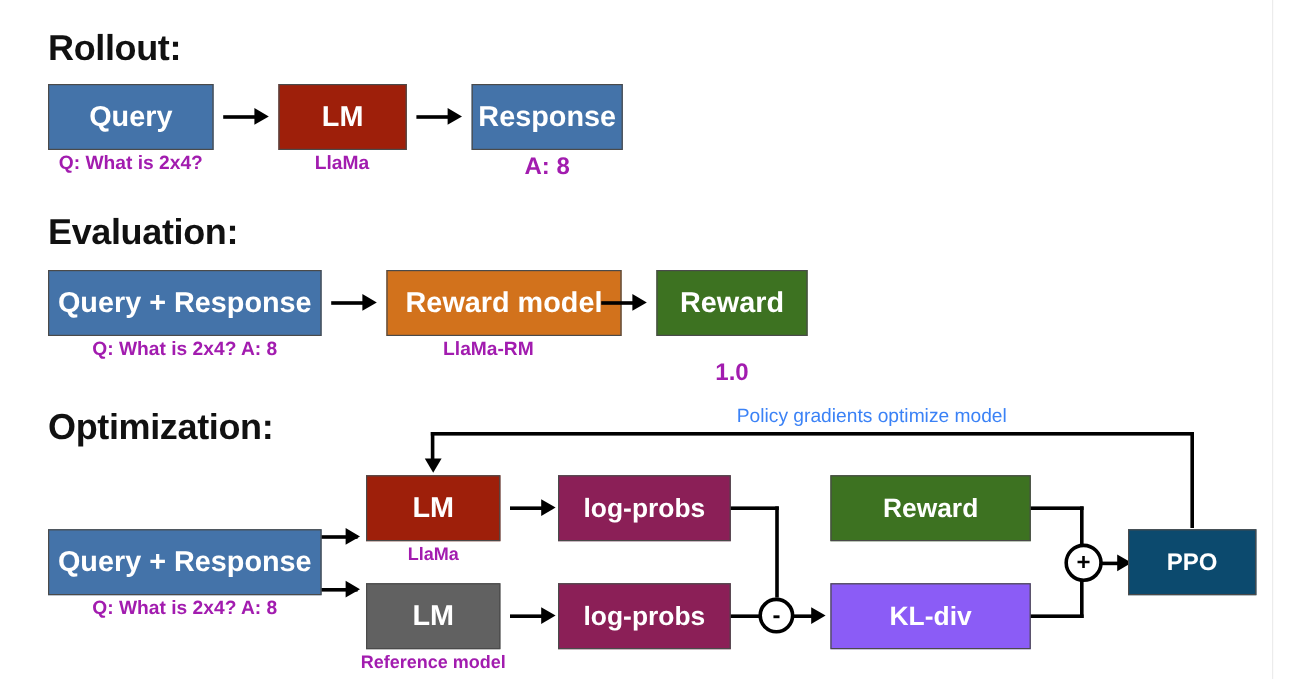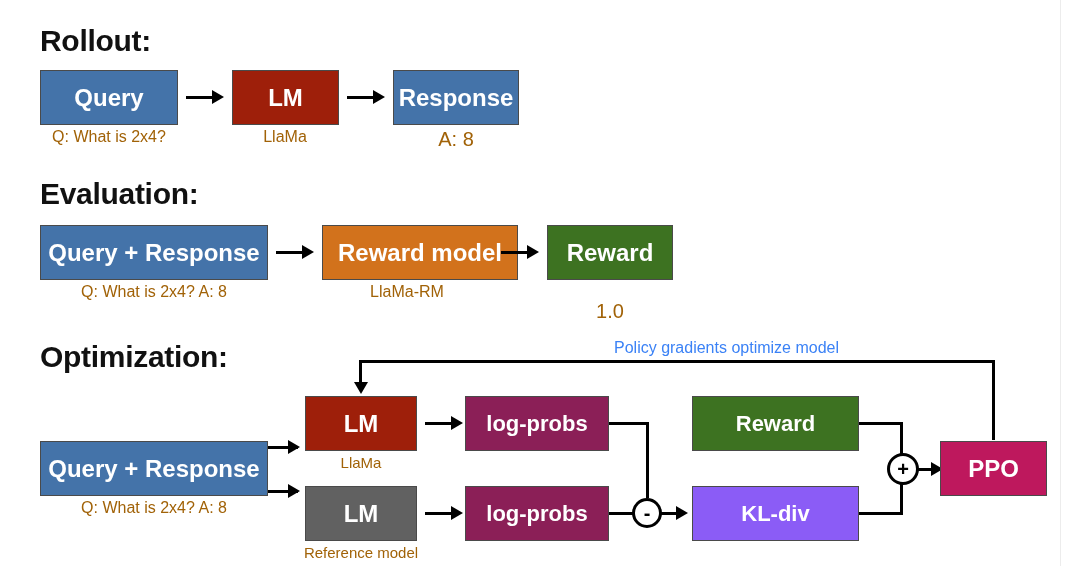--- a/index.html
+++ b/index.html
@@ -35,22 +35,22 @@
     align-items: center;
     justify-content: center;
     color: #ffffff;
     font-weight: bold;
     line-height: 1;
     white-space: nowrap;
   }
 
   .caption {
     position: absolute;
-    color: #a16207;
-    font-weight: normal;
+    color: #a21caf;
+    font-weight: bold;
     white-space: nowrap;
     text-align: center;
   }
   .caption.c-center { transform: translateX(-50%); }
 
   .annot {
     position: absolute;
     color: #3b82f6;
     white-space: nowrap;
   }
@@ -178,15 +178,15 @@
   <div class="hline" style="left:859px; top:422px; width:44px;"></div>
   <div class="vline" style="left:900px; top:422px; height:46px;"></div>
   <div class="hline" style="left:859px; top:512px; width:44px;"></div>
   <div class="vline" style="left:900px; top:468px; height:47px;"></div>
 
   <div class="op-circle" style="left:887px; top:453px; width:32px; height:32px; font-size:20px;">+</div>
 
   <div class="hline" style="left:918px; top:468px; width:20px;"></div>
   <div class="arrowhead right" style="left:931px; top:462px;"></div>
 
-  <div class="node" style="left:940px; top:441px; width:107px; height:55px; background:#be185d; font-size:24px;">PPO</div>
+  <div class="node" style="left:940px; top:441px; width:107px; height:55px; background:#0c4a6e; font-size:20px;">PPO</div>
 
 </div>
 
 </body></html>

